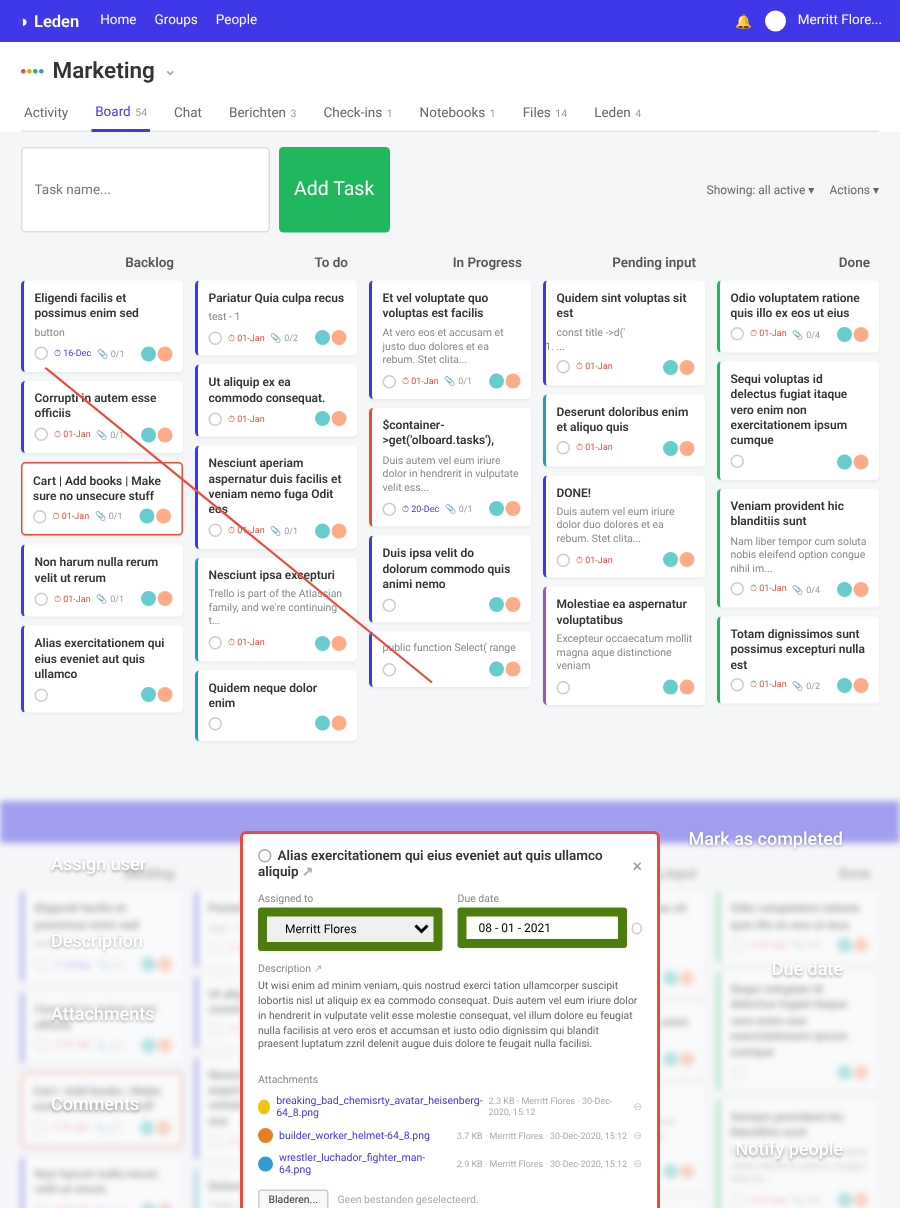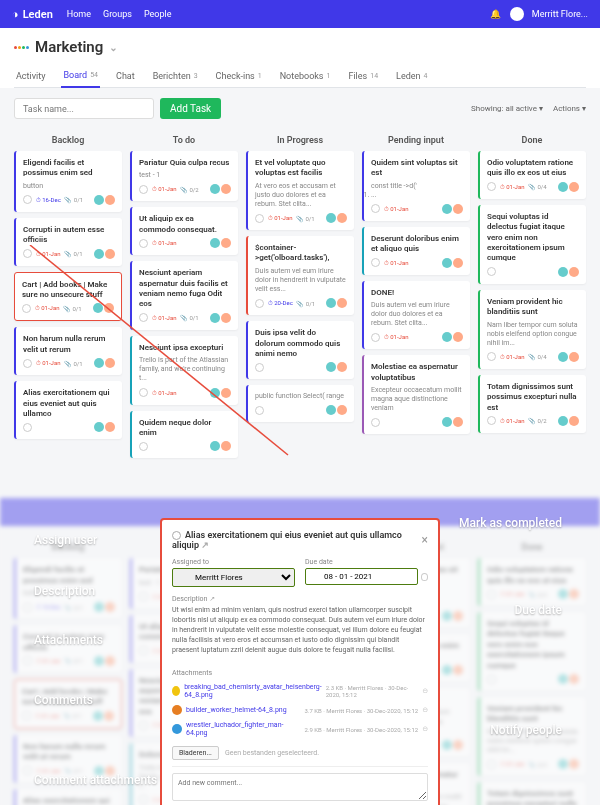--- a/index.html
+++ b/index.html
@@ -12,26 +12,26 @@
 .avatar{width:14px;height:14px;border-radius:50%;background:#fff}
 .page{background:#fff;padding:10px 14px 0}
 .page-title{font-size:15px;font-weight:600;margin-bottom:8px;display:flex;align-items:center;gap:6px}
 .logo-dots{display:inline-flex;gap:1px}
 .logo-dots span{width:3px;height:3px;border-radius:50%}
 .tabs{display:flex;gap:14px;border-bottom:1px solid #e1e4e8;font-size:9px}
 .tab{padding:6px 2px;color:#666;cursor:pointer;display:flex;gap:3px;align-items:center}
 .tab.active{color:#4038e8;border-bottom:2px solid #4038e8;margin-bottom:-1px}
 .tab-badge{font-size:7px;color:#999}
 .toolbar{display:flex;justify-content:space-between;align-items:center;padding:10px 14px;background:#f5f6f8}
-.task-input{background:#fff;border:1px solid #ddd;border-radius:3px;padding:4px 8px;font-size:9px;width:140px}
-.add-btn{background:#1fb85c;color:#fff;border:none;padding:5px 10px;border-radius:3px;font-size:10px;cursor:pointer}
+.task-input{background:#fff;border:1px solid #ddd;border-radius:3px;padding:4px 8px;font-size:9px;width:166px}
+.add-btn{background:#1fb85c;color:#fff;border:none;padding:21px 10px;border-radius:3px;font-size:13px;cursor:pointer}
 .toolbar-right{display:flex;gap:10px;font-size:8px;color:#666}
 .board{display:flex;gap:8px;padding:0 14px 14px;background:#f5f6f8;overflow-x:auto}
 .column{flex:1;min-width:108px}
-.col-header{text-align:center;font-size:9px;font-weight:600;padding:6px;color:#555}
+.col-header{text-align:right;font-size:9px;font-weight:600;padding:6px;color:#555}
 .card{background:#fff;border-radius:3px;padding:7px;margin-bottom:6px;border-left:2px solid #4038e8;box-shadow:0 1px 2px rgba(0,0,0,0.05)}
 .card.red{border-left-color:#e74c3c}
 .card.green{border-left-color:#1fb85c}
 .card.cyan{border-left-color:#17a2b8}
 .card.purple{border-left-color:#9b59b6}
 .card-title{font-size:8px;font-weight:600;margin-bottom:3px;line-height:1.3}
 .card-desc{font-size:7px;color:#888;margin-bottom:4px;line-height:1.3}
 .card-meta{display:flex;align-items:center;gap:4px;font-size:6px;color:#999}
 .meta-icon{width:9px;height:9px;border:1px solid #ccc;border-radius:50%}
 .meta-date{color:#e74c3c}
@@ -43,21 +43,21 @@
 .bg-blur{position:absolute;inset:0;filter:blur(2px);opacity:0.45;overflow:hidden}
 .bg-blur .topbar,.bg-blur .board{pointer-events:none}
 .overlay{position:relative;display:flex;justify-content:center;padding:20px 0}
 .modal{background:#fff;border:2px solid #e74c3c;border-radius:4px;width:280px;padding:10px;font-size:8px}
 .modal-header{display:flex;justify-content:space-between;align-items:center;margin-bottom:8px}
 .modal-title{font-weight:600;font-size:9px}
 .close-icon{cursor:pointer;font-size:12px;color:#999}
 .modal-row{display:flex;gap:10px;margin-bottom:8px}
 .modal-field{flex:1}
 .modal-label{font-size:7px;color:#888;margin-bottom:2px}
-.modal-input{width:100%;border:1px solid #4d7c0f;padding:3px 18px;font-size:8px;border-radius:2px}
+.modal-input{width:100%;border:6px solid #4d7c0f;padding:3px 8px;font-size:8px;border-radius:2px}
 .modal-section-title{font-size:7px;color:#888;margin:6px 0 3px}
 .modal-desc-text{font-size:7px;color:#666;line-height:1.4;margin-bottom:14px}
 .attach-row{display:flex;align-items:center;gap:4px;font-size:7px;padding:3px 0}
 .attach-icon{width:10px;height:10px;border-radius:50%}
 .attach-name{color:#4038e8;flex:1}
 .attach-meta{color:#aaa;font-size:6px}
 .file-input{display:flex;gap:6px;align-items:center;margin:6px 0;font-size:7px}
 .file-btn{border:1px solid #ccc;padding:2px 6px;border-radius:2px;background:#f8f8f8}
 .comment-input{width:100%;border:1px solid #ddd;padding:5px;font-size:7px;border-radius:2px;margin-bottom:6px;min-height:24px}
 .comment-actions{display:flex;justify-content:space-between;align-items:center;margin-bottom:8px}

